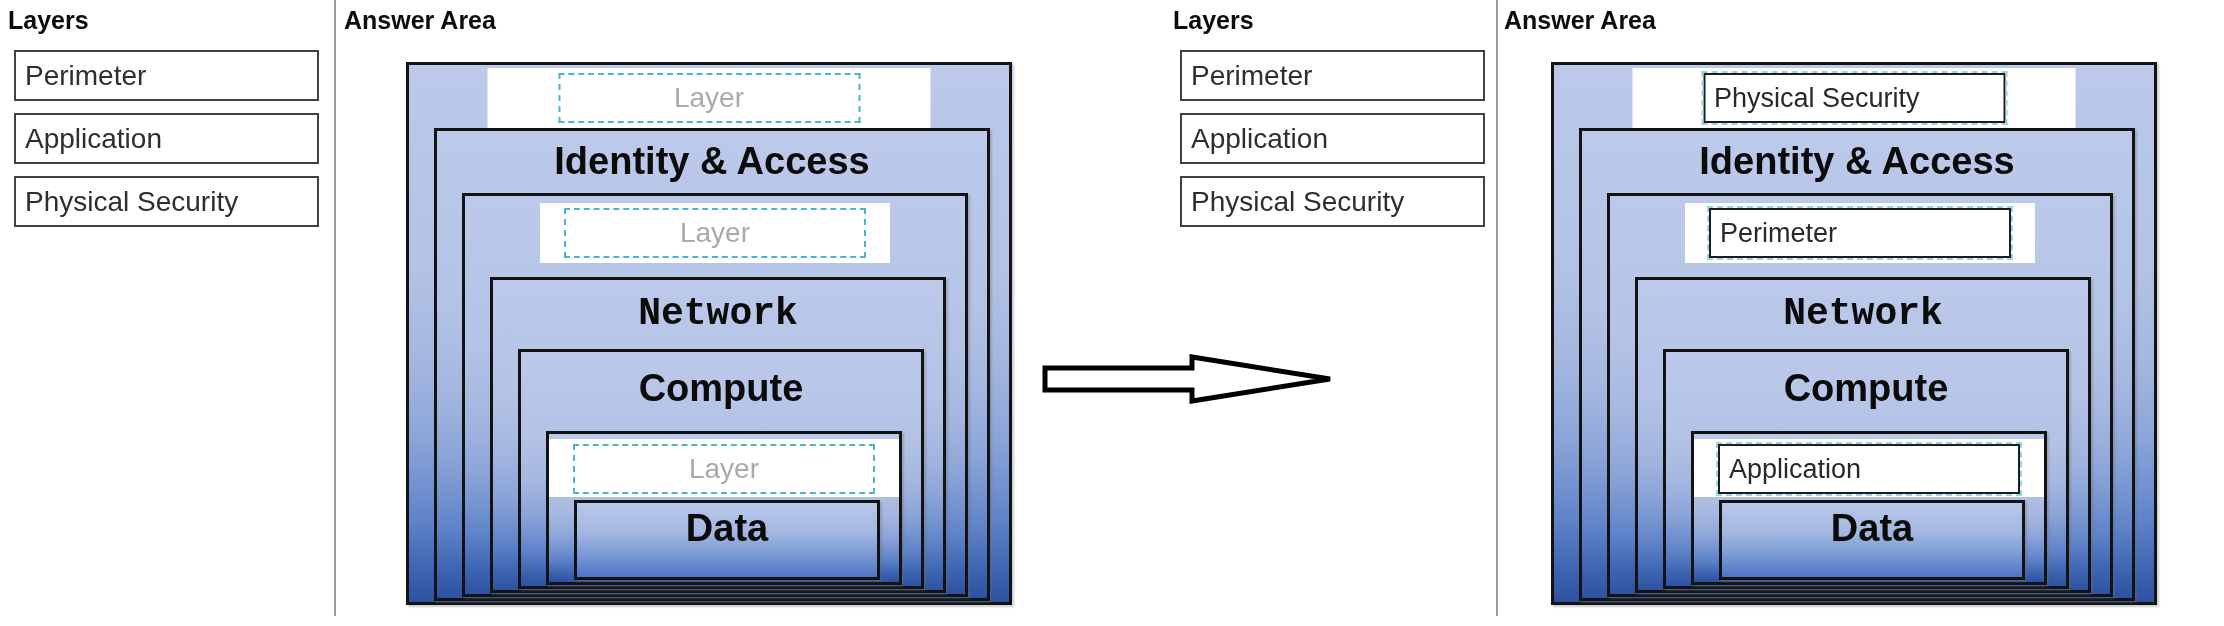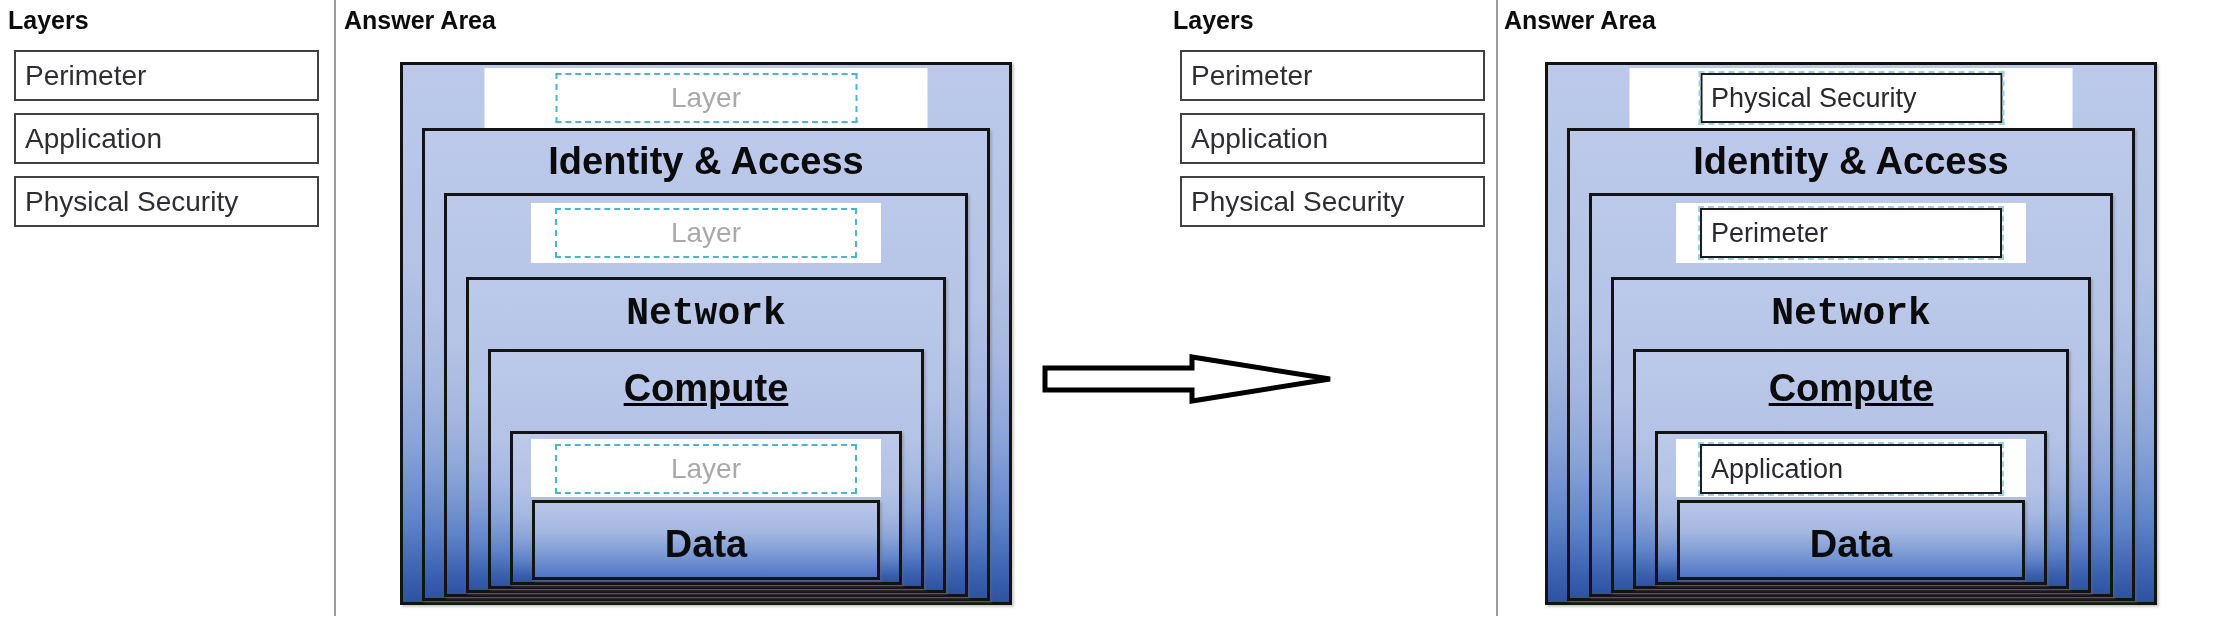--- a/index.html
+++ b/index.html
@@ -15,26 +15,27 @@
     font-size:28px; color:#2d2d33;
   }
   .vdiv { position:absolute; top:0; width:2px; height:616px; background:#9c9c9c; }
 
   
   .diagram { position:absolute; top:62px; width:612px; height:543px; }
   .ring {
     position:absolute; border:3px solid #131313;
     background:linear-gradient(180deg,#bcc9eb 0%,#b3c2e5 38%,#a5b7e0 55%,#8aa4d8 70%,#5f83c9 85%,#3a61af 95%,#2d52a1 100%);
     box-shadow:2px 2px 2px rgba(110,110,110,0.35);
+    margin-left:6px;
   }
   .r0 { left:0; top:0; right:0; bottom:0; }
   .r1 { left:19px; right:19px; top:63px; bottom:1px; }
   .r2 { left:19px; right:19px; top:62px; bottom:1px; }
   .r3 { left:19px; right:19px; top:81px; bottom:1px; }
-  .r4 { left:19px; right:19px; top:69px; bottom:1px;text-decoration:underline; }
+  .r4 { left:19px; right:19px; top:69px; bottom:1px; }
   .r5 { left:19px; right:19px; top:79px; bottom:1px; }
   .r6 { left:19px; right:19px; top:66px; bottom:2px;
         background:linear-gradient(180deg,#b9c6e9 0%,#a3b7e1 40%,#7a99d4 70%,#4f74c4 100%); }
 
   .strip { position:absolute; left:50%; transform:translateX(-50%); background:#ffffff; }
   .s1 { top:3px; width:443px; height:60px; }
   .s2 { top:7px; width:350px; height:60px; }
   .s3 { top:5px; width:350px; height:58px; }
 
   .slot-empty {
@@ -49,21 +50,21 @@
     outline:2px dashed #9ad4e6; outline-offset:0px;
     display:flex; align-items:center; padding-left:9px;
     font-size:27px; color:#28282e;
   }
 
   .ring-label { display:flex; align-items:center; justify-content:center;
                 font-weight:bold; font-size:38px; color:#0b0b0b; }
   .lab-ia   { height:60px; }
   .lab-net  { height:66px;font-family:Liberation Mono, monospace; }
   .lab-comp { height:72px; }
-  .lab-data { height:64px; align-items:flex-start; padding-top:20px; }
+  .lab-data { height:64px; align-items:flex-start; padding-top:4px; }
 
   
   .arrow { position:absolute; left:1042px; top:354px; width:292px; height:50px; }
 </style>
 </head>
 <body>
 
 <div class="screen">
 
   <div class="panel-title" style="left:8px; top:6px;">Layers</div>

